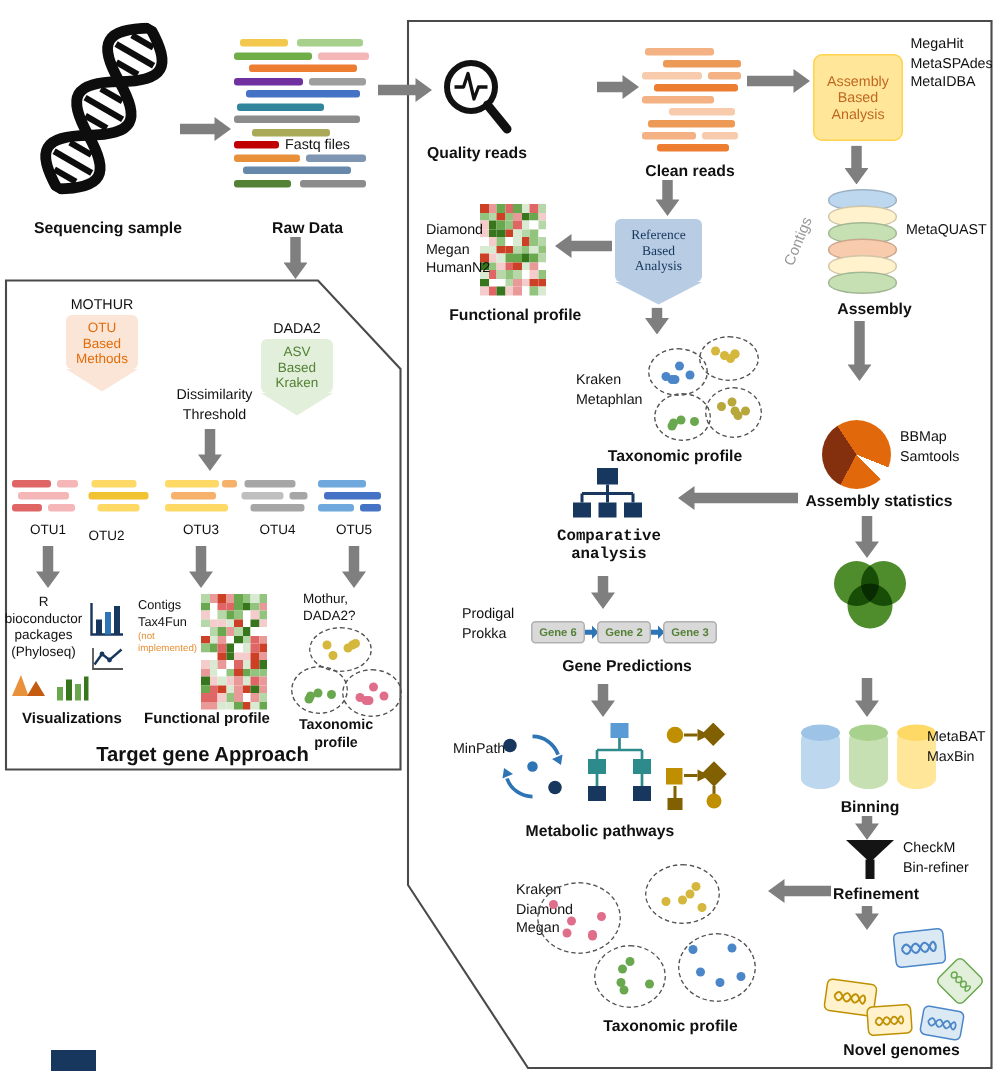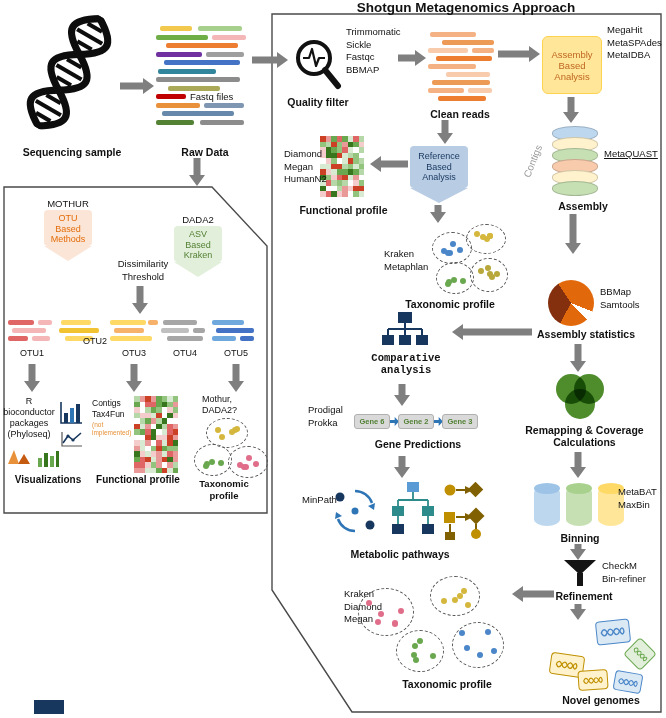--- a/index.html
+++ b/index.html
@@ -41,21 +41,21 @@
 </head>
 <body>
 
 <div class="canvas">
 
   <svg class="abs" width="666" height="718" style="left:0;top:0;z-index:0">
     <polygon points="272,14 661,14 661,712 352,712 272,590" fill="none" stroke="#4a4a4a" stroke-width="1.4"></polygon>
     <polygon points="4,187 212,187 267,246 267,513 4,513" fill="none" stroke="#4a4a4a" stroke-width="1.4"></polygon>
   </svg>
 
-  <div class="abs title" style="left:276px;top:0;width:380px;">Shotgun Metagenomics Approach</div>
+  <div class="abs title" style="left:35px;top:495px;width:200px;">Target gene Approach</div>
 
   <div class="abs" style="left:22px;top:8px;transform:rotate(30deg);">
     <svg width="92" height="128" viewBox="0 0 60 124">
       <path d="M30,2 C55,17 55,27 30,42 C5,57 5,67 30,82 C55,97 55,107 30,122" stroke="#0d0d0d" stroke-width="7" fill="none" stroke-linecap="round"></path>
       <path d="M30,2 C5,17 5,27 30,42 C55,57 55,67 30,82 C5,97 5,107 30,122" stroke="#0d0d0d" stroke-width="7" fill="none" stroke-linecap="round"></path>
       <g stroke="#0d0d0d" stroke-width="4">
         <line x1="22" y1="12" x2="38" y2="12"></line>
           <line x1="16" y1="22" x2="44" y2="22"></line>
           <line x1="22" y1="32" x2="38" y2="32"></line>
         <line x1="22" y1="52" x2="38" y2="52"></line>
@@ -96,25 +96,21 @@
   <div class="arrow ad" style="left:189px;top:158px;width:16px;height:28px;"></div>
   <div class="arrow ar" style="left:252px;top:52px;width:36px;height:16px;"></div>
 
   <div class="abs" style="left:292px;top:36px;">
     <svg width="54" height="58" viewBox="0 0 54 58">
       <circle cx="22" cy="22" r="16" fill="#fff" stroke="#111" stroke-width="4"></circle>
       <line x1="33" y1="34" x2="46" y2="50" stroke="#111" stroke-width="6" stroke-linecap="round"></line>
       <polyline points="11,22 17,22 20,13 24,30 27,22 33,22" fill="none" stroke="#111" stroke-width="2.2" stroke-linejoin="round"></polyline>
     </svg>
   </div>
-  <div class="abs b" style="left:282px;top:96px;width:72px;">Quality filter</div>
-  <div class="abs t pre" style="left:346px;top:26px;width:70px;">Trimmomatic
-Sickle
-Fastqc
-BBMAP</div>
+  <div class="abs b" style="left:282px;top:96px;width:72px;">Quality reads</div>
 
   <div class="arrow ar" style="left:398px;top:50px;width:28px;height:16px;"></div>
 
   <div class="abs" id="clean-bars" style="left:428px;top:32px;width:66px;height:72px;">
       <div class="read-bar" style="left: 2px; top: 0px; width: 46px; background: rgb(244, 177, 131);"></div>
       <div class="read-bar" style="left: 14px; top: 8px; width: 52px; background: rgb(237, 154, 86);"></div>
       <div class="read-bar" style="left: 0px; top: 16px; width: 40px; background: rgb(248, 203, 173);"></div>
       <div class="read-bar" style="left: 44px; top: 16px; width: 22px; background: rgb(244, 177, 131);"></div>
       <div class="read-bar" style="left: 8px; top: 24px; width: 56px; background: rgb(237, 125, 49);"></div>
       <div class="read-bar" style="left: 0px; top: 32px; width: 48px; background: rgb(244, 177, 131);"></div>
@@ -140,29 +136,29 @@
 
   <div class="abs" id="contig-stack" style="left:552px;top:126px;width:46px;height:72px;">
       <div class="contig-layer" style="top: 0px; background: rgb(189, 215, 238);"></div>
       <div class="contig-layer" style="top: 11px; background: rgb(255, 242, 204);"></div>
       <div class="contig-layer" style="top: 22px; background: rgb(198, 224, 180);"></div>
       <div class="contig-layer" style="top: 33px; background: rgb(248, 203, 173);"></div>
       <div class="contig-layer" style="top: 44px; background: rgb(255, 242, 204);"></div>
       <div class="contig-layer" style="top: 55px; background: rgb(198, 224, 180);"></div>
     </div>
   <div class="abs" style="left:512px;top:150px;width:46px;color:#999;font-size:10px;transform:rotate(-68deg);">Contigs</div>
-  <div class="abs t" style="left:604px;top:148px;width:60px;text-decoration:underline;">MetaQUAST</div>
+  <div class="abs t" style="left:604px;top:148px;width:60px;">MetaQUAST</div>
   <div class="abs b" style="left:548px;top:200px;width:70px;">Assembly</div>
 
   <div class="arrow ad" style="left:565px;top:214px;width:16px;height:40px;"></div>
 
   <div class="pointer-shape" style="left:410px;top:146px;--w:58px;--fill:#b8cce4;width:58px;">
     <div class="ps-rect" style="height:42px;"></div>
     <div class="ps-tri"></div>
-    <div class="ps-text" style="height:42px;color:#17375e;">Reference
+    <div class="ps-text" style="height:42px;color:#17375e;font-family:Liberation Serif, serif;">Reference
 Based
 Analysis</div>
   </div>
   <div class="arrow al" style="left:370px;top:156px;width:38px;height:16px;"></div>
 
   <div class="abs" id="hm-right" style="left:320px;top:136px;width:44px;height:61px;">
       <div class="hm-cell" style="left: 0px; top: 0px; width: 5.5px; height: 5.5px; background: rgb(204, 65, 37);"></div>
       <div class="hm-cell" style="left: 5.5px; top: 0px; width: 5.5px; height: 5.5px; background: rgb(234, 153, 153);"></div>
       <div class="hm-cell" style="left: 11px; top: 0px; width: 5.5px; height: 5.5px; background: rgb(106, 168, 79);"></div>
       <div class="hm-cell" style="left: 16.5px; top: 0px; width: 5.5px; height: 5.5px; background: rgb(224, 102, 102);"></div>
@@ -309,22 +305,20 @@
     </svg>
   </div>
   <div class="abs b pre" style="left:368px;top:352px;width:76px;font-family:Liberation Mono, monospace;">Comparative
 analysis</div>
 
   <div class="abs" style="left:552px;top:374px;width:52px;height:46px;">
     <div class="venn-c" style="left:4px;top:0;"></div>
     <div class="venn-c" style="left:22px;top:0;"></div>
     <div class="venn-c" style="left:13px;top:15px;"></div>
   </div>
-  <div class="abs b pre" style="left:512px;top:424px;width:145px;">Remapping &amp; Coverage
-Calculations</div>
 
   <div class="arrow ad" style="left:570px;top:452px;width:16px;height:26px;"></div>
 
   <div class="abs" id="bin-cyls" style="left:534px;top:482px;width:90px;height:48px;">
       <div class="cylinder" style="left: 0px; background: rgb(189, 215, 238);">
         <div class="cyl-top" style="background: rgb(157, 195, 230);"></div>
       </div>
       <div class="cylinder" style="left: 32px; background: rgb(198, 224, 180);">
         <div class="cyl-top" style="background: rgb(169, 209, 142);"></div>
       </div>
@@ -508,21 +502,21 @@
       <div class="read-bar" style="left: 155px; top: 0px; width: 34px; background: rgb(166, 166, 166);"></div>
       <div class="read-bar" style="left: 153px; top: 8px; width: 28px; background: rgb(191, 191, 191);"></div>
       <div class="read-bar" style="left: 185px; top: 8px; width: 12px; background: rgb(166, 166, 166);"></div>
       <div class="read-bar" style="left: 159px; top: 16px; width: 36px; background: rgb(166, 166, 166);"></div>
       <div class="read-bar" style="left: 204px; top: 0px; width: 32px; background: rgb(111, 168, 220);"></div>
       <div class="read-bar" style="left: 208px; top: 8px; width: 38px; background: rgb(68, 114, 196);"></div>
       <div class="read-bar" style="left: 204px; top: 16px; width: 24px; background: rgb(111, 168, 220);"></div>
       <div class="read-bar" style="left: 232px; top: 16px; width: 14px; background: rgb(68, 114, 196);"></div>
     </div>
   <div class="abs" style="left:8px;top:348px;width:48px;font-size:9px;text-align:center;">OTU1</div>
-  <div class="abs" style="left:59px;top:336px;width:48px;font-size:9px;text-align:right;">OTU2</div>
+  <div class="abs" style="left:59px;top:352px;width:48px;font-size:9px;text-align:left;">OTU2</div>
   <div class="abs" style="left:110px;top:348px;width:48px;font-size:9px;text-align:center;">OTU3</div>
   <div class="abs" style="left:161px;top:348px;width:48px;font-size:9px;text-align:center;">OTU4</div>
   <div class="abs" style="left:212px;top:348px;width:48px;font-size:9px;text-align:center;">OTU5</div>
 
   <div class="arrow ad" style="left:24px;top:364px;width:16px;height:28px;"></div>
   <div class="arrow ad" style="left:126px;top:364px;width:16px;height:28px;"></div>
   <div class="arrow ad" style="left:228px;top:364px;width:16px;height:28px;"></div>
 
   <div class="abs pre" style="left:0;top:396px;width:58px;font-size:9px;line-height:11px;text-align:center;">R
 bioconductor

